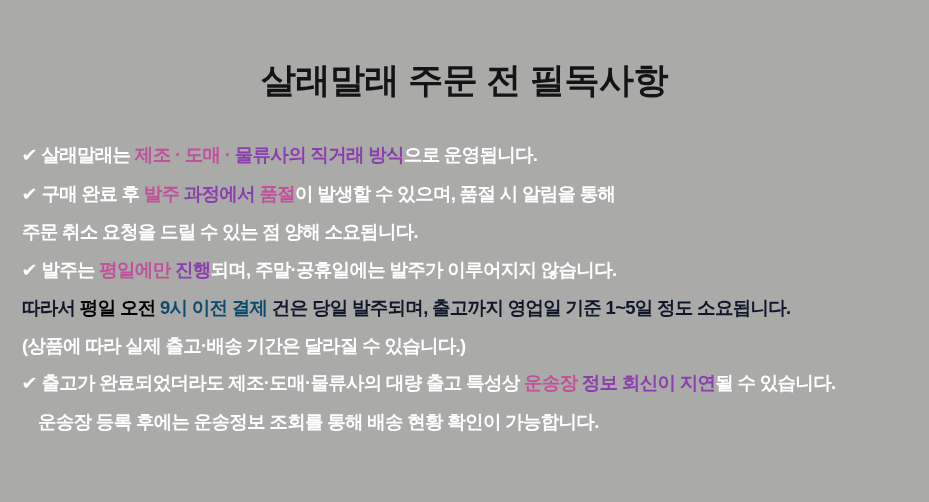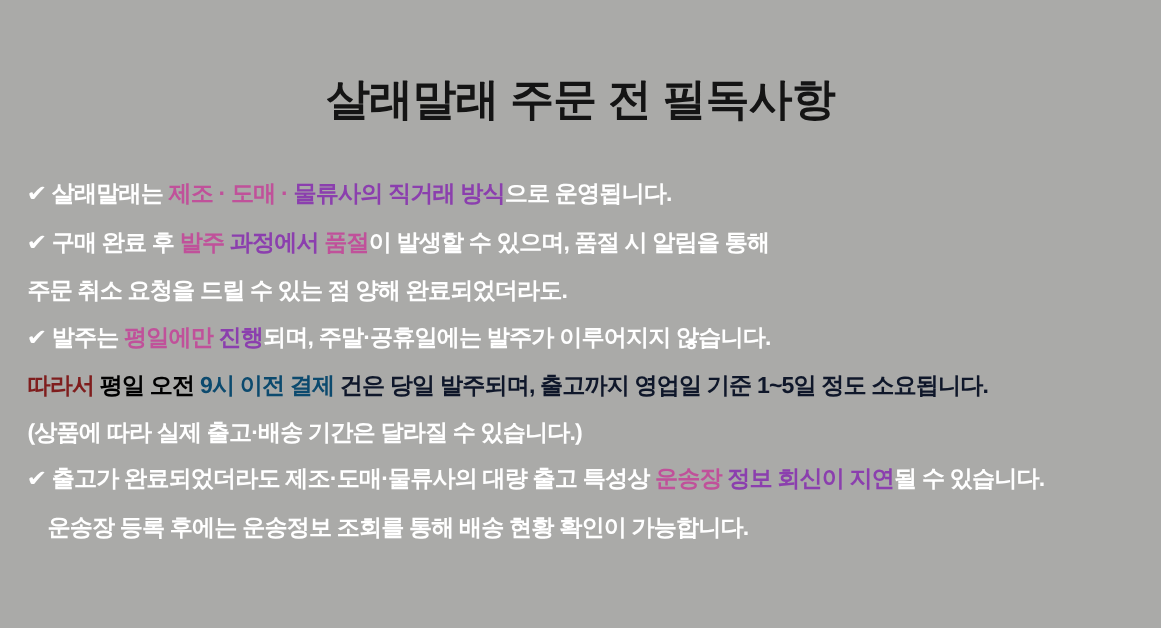--- a/index.html
+++ b/index.html
@@ -74,21 +74,21 @@
 </head>
 <body style="background: rgb(170, 170, 168);">
 
 <div id="notice-card" style="background: rgb(170, 170, 168);">
 
   <div id="notice-title" style="color: rgb(20, 20, 20);">살래말래 주문 전 필독사항</div>
 
   <div id="notice-body">
       <div class="notice-line"><span class="check-icon" style="color: rgb(255, 255, 255);">✔</span><span class="seg seg-white" style="color: rgb(255, 255, 255);">살래말래는 </span><span class="seg seg-magenta" style="color: rgb(192, 81, 154);">제조 · 도매 · </span><span class="seg seg-purple" style="color: rgb(139, 63, 174);">물류사의 직거래 방식</span><span class="seg seg-white" style="color: rgb(255, 255, 255);">으로 운영됩니다.</span></div>
       <div class="notice-line"><span class="check-icon" style="color: rgb(255, 255, 255);">✔</span><span class="seg seg-white" style="color: rgb(255, 255, 255);">구매 완료 후 </span><span class="seg seg-magenta" style="color: rgb(192, 81, 154);">발주 </span><span class="seg seg-purple" style="color: rgb(139, 63, 174);">과정에서 </span><span class="seg seg-magenta" style="color: rgb(192, 81, 154);">품절</span><span class="seg seg-white" style="color: rgb(255, 255, 255);">이 발생할 수 있으며, 품절 시 알림을 통해</span></div>
-      <div class="notice-line"><span class="seg seg-white" style="color: rgb(255, 255, 255);">주문 취소 요청을 드릴 수 있는 점 양해 완료되었더라도.</span></div>
+      <div class="notice-line"><span class="seg seg-white" style="color: rgb(255, 255, 255);">주문 취소 요청을 드릴 수 있는 점 양해 소요됩니다.</span></div>
       <div class="notice-line"><span class="check-icon" style="color: rgb(255, 255, 255);">✔</span><span class="seg seg-white" style="color: rgb(255, 255, 255);">발주는 </span><span class="seg seg-magenta" style="color: rgb(192, 81, 154);">평일에만 </span><span class="seg seg-purple" style="color: rgb(139, 63, 174);">진행</span><span class="seg seg-white" style="color: rgb(255, 255, 255);">되며, 주말·공휴일에는 발주가 이루어지지 않습니다.</span></div>
-      <div class="notice-line"><span class="seg seg-white" style="color: #7f1d1d;">따라서 </span><span class="seg seg-magenta" style="color: #000000;">평일 오전 </span><span class="seg seg-purple" style="color: #0c4a6e;">9시 이전 결제 </span><span class="seg seg-white" style="color: #0f172a;">건은 당일 발주되며, 출고까지 영업일 기준 1~5일 정도 소요됩니다.</span></div>
+      <div class="notice-line"><span class="seg seg-white" style="color: #0f172a;">따라서 </span><span class="seg seg-magenta" style="color: #000000;">평일 오전 </span><span class="seg seg-purple" style="color: #0c4a6e;">9시 이전 결제 </span><span class="seg seg-white" style="color: #0f172a;">건은 당일 발주되며, 출고까지 영업일 기준 1~5일 정도 소요됩니다.</span></div>
       <div class="notice-line"><span class="seg seg-white" style="color: rgb(255, 255, 255);">(상품에 따라 실제 출고·배송 기간은 달라질 수 있습니다.)</span></div>
       <div class="notice-line"><span class="check-icon" style="color: rgb(255, 255, 255);">✔</span><span class="seg seg-white" style="color: rgb(255, 255, 255);">출고가 완료되었더라도 제조·도매·물류사의 대량 출고 특성상 </span><span class="seg seg-magenta" style="color: rgb(192, 81, 154);">운송장 </span><span class="seg seg-purple" style="color: rgb(139, 63, 174);">정보 회신이 지연</span><span class="seg seg-white" style="color: rgb(255, 255, 255);">될 수 있습니다.</span></div>
       <div class="notice-line"><span class="seg seg-white" style="color: rgb(255, 255, 255); margin-left: 16px;">운송장 등록 후에는 운송정보 조회를 통해 배송 현황 확인이 가능합니다.</span></div>
     </div>
 
 </div>
 
 </body></html>

